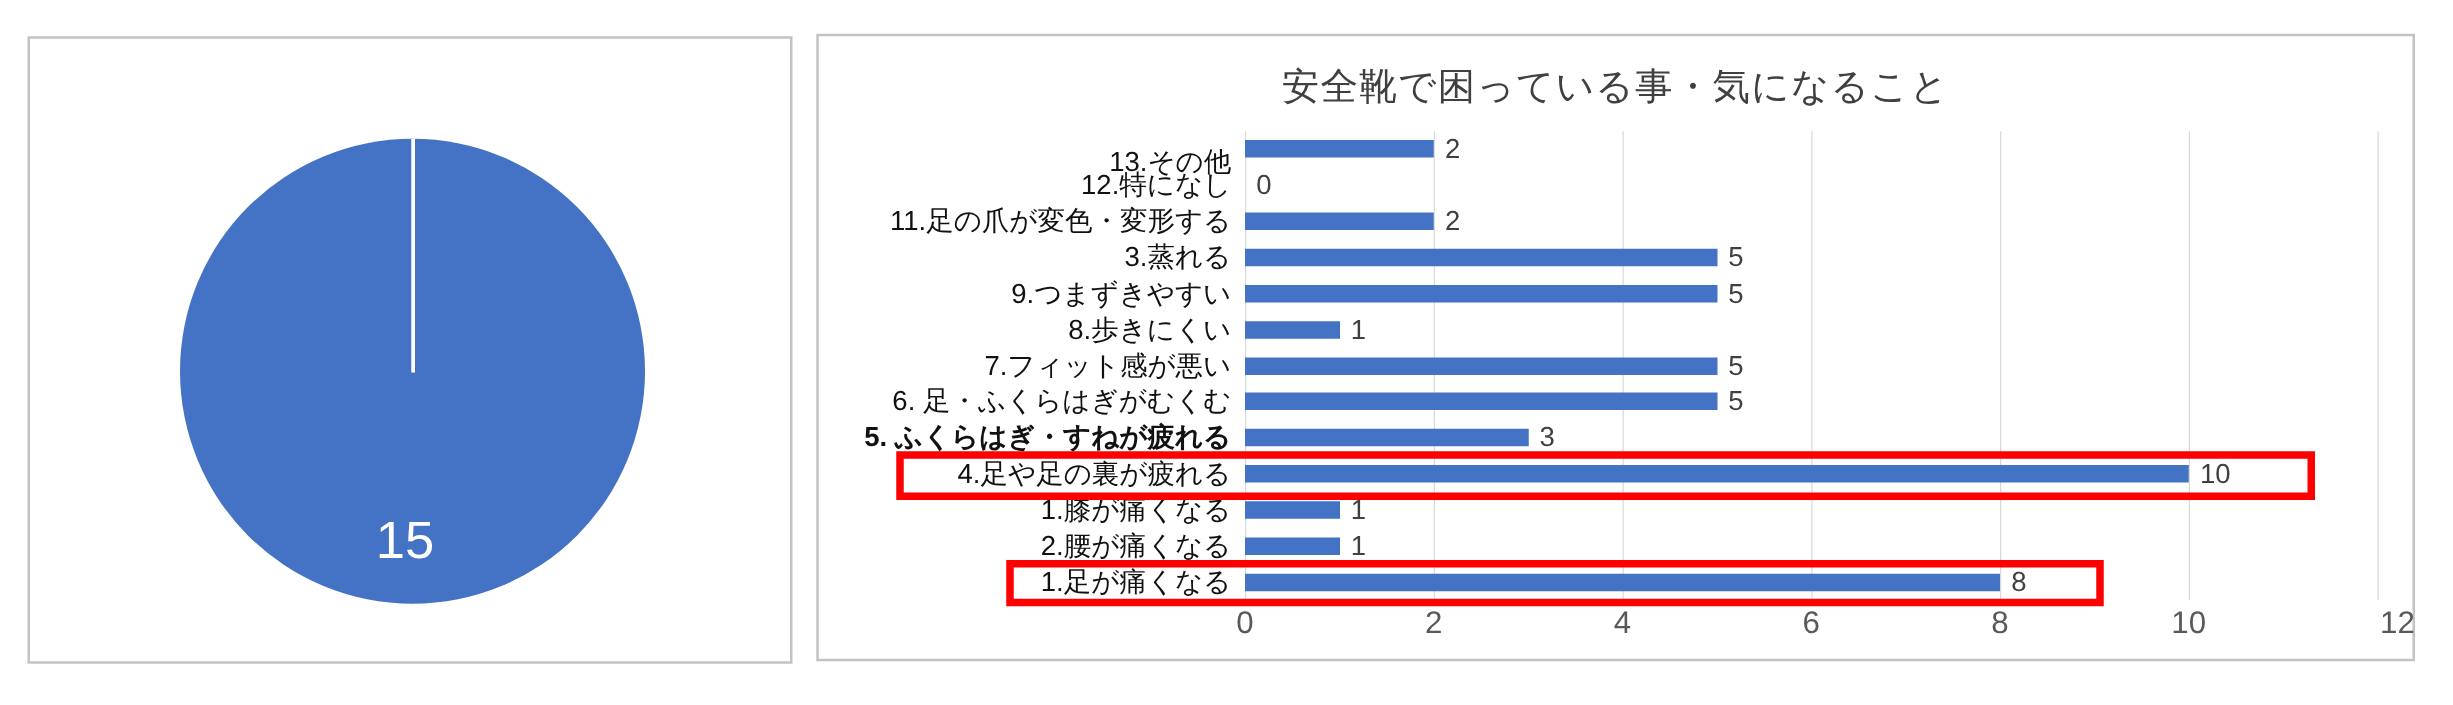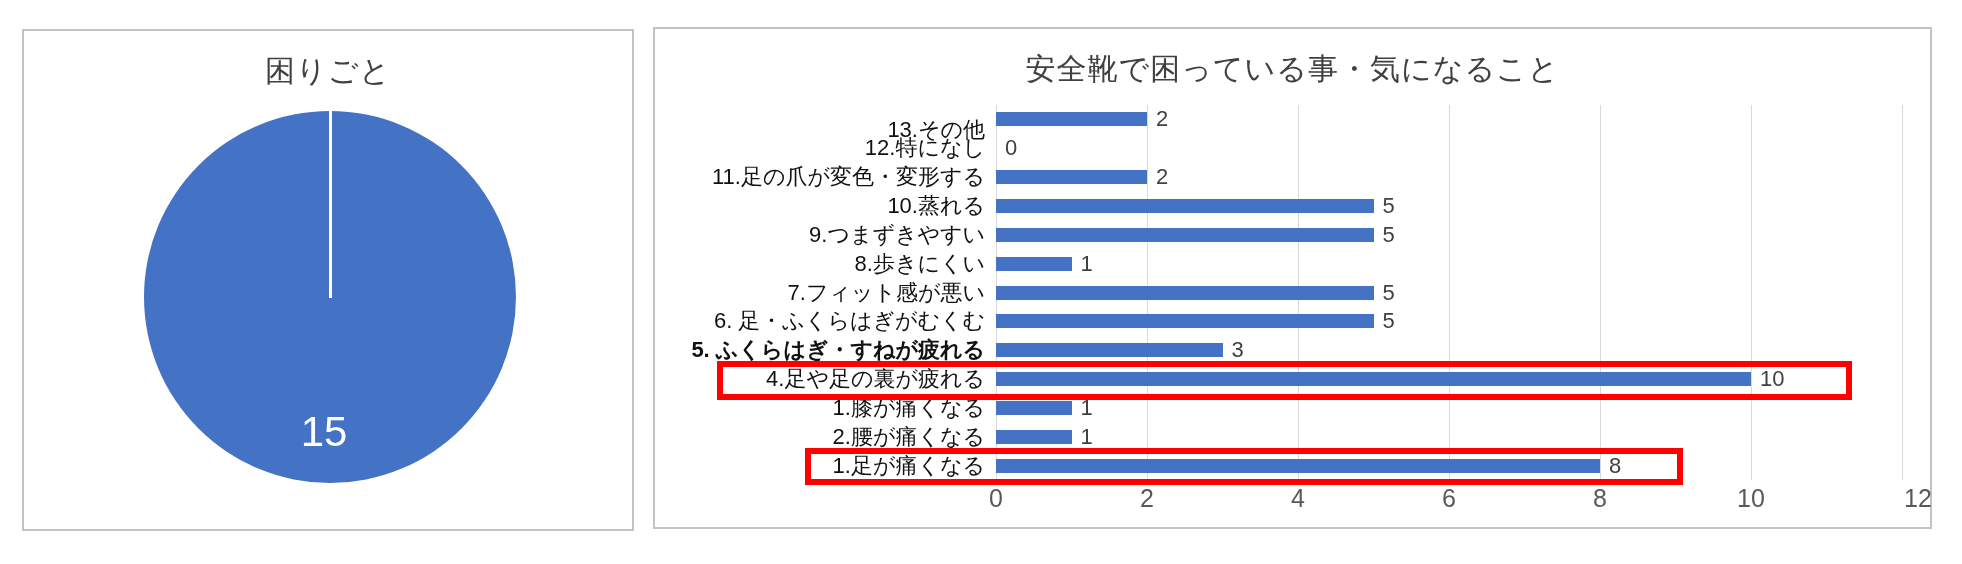--- a/index.html
+++ b/index.html
@@ -52,21 +52,20 @@
   .tick-label {
     position:absolute; top:455px; transform:translateX(-50%);
     font-size:25px; color:#595959;
   }
   .hl-box { position:absolute; border:6px solid #ff0000; background:transparent; }
 </style>
 </head>
 <body>
 
 <div class="panel" id="pie-panel">
-  <div class="chart-title">困りごと</div>
   <div id="pie-circle" style="background: rgb(68, 114, 196);"></div>
   <div id="pie-divider"></div>
   <div id="pie-value">15</div>
 </div>
 
 <div class="panel" id="bar-panel">
   <div class="chart-title">安全靴で困っている事・気になること</div>
   <div id="bar-plot">
       <div class="gridline" style="left: 341px; top: 76px; height: 375px;"></div>
       <div class="tick-label" style="left: 341px;">0</div>
@@ -83,21 +82,21 @@
       <div class="gridline" style="left: 1247px; top: 76px; height: 375px;"></div>
       <div class="tick-label" style="left: 1247px; margin-left: 16px;">12</div>
       <div class="cat-label" style="top: 101px;">13.その他</div>
       <div class="bar" style="left: 341px; top: 83.4231px; width: 151px; background: rgb(68, 114, 196);"></div>
       <div class="val-label" style="left: 501px; top: 90.4231px;">2</div>
       <div class="cat-label" style="top: 119.269px;">12.特になし</div>
       <div class="val-label" style="left: 350px; top: 119.269px;">0</div>
       <div class="cat-label" style="top: 148px;">11.足の爪が変色・変形する</div>
       <div class="bar" style="left: 341px; top: 141.115px; width: 151px; background: rgb(68, 114, 196);"></div>
       <div class="val-label" style="left: 501px; top: 148.115px;">2</div>
-      <div class="cat-label" style="top: 176.962px;">10.蒸れる</div>
+      <div class="cat-label" style="top: 176.962px;">3.蒸れる</div>
       <div class="bar" style="left: 341px; top: 169.962px; width: 377.5px; background: rgb(68, 114, 196);"></div>
       <div class="val-label" style="left: 727.5px; top: 176.962px;">5</div>
       <div class="cat-label" style="top: 205.808px;">9.つまずきやすい</div>
       <div class="bar" style="left: 341px; top: 198.808px; width: 377.5px; background: rgb(68, 114, 196);"></div>
       <div class="val-label" style="left: 727.5px; top: 205.808px;">5</div>
       <div class="cat-label" style="top: 234.654px;">8.歩きにくい</div>
       <div class="bar" style="left: 341px; top: 227.654px; width: 75.5px; background: rgb(68, 114, 196);"></div>
       <div class="val-label" style="left: 425.5px; top: 234.654px;">1</div>
       <div class="cat-label" style="top: 263.5px;">7.フィット感が悪い</div>
       <div class="bar" style="left: 341px; top: 256.5px; width: 377.5px; background: rgb(68, 114, 196);"></div>

